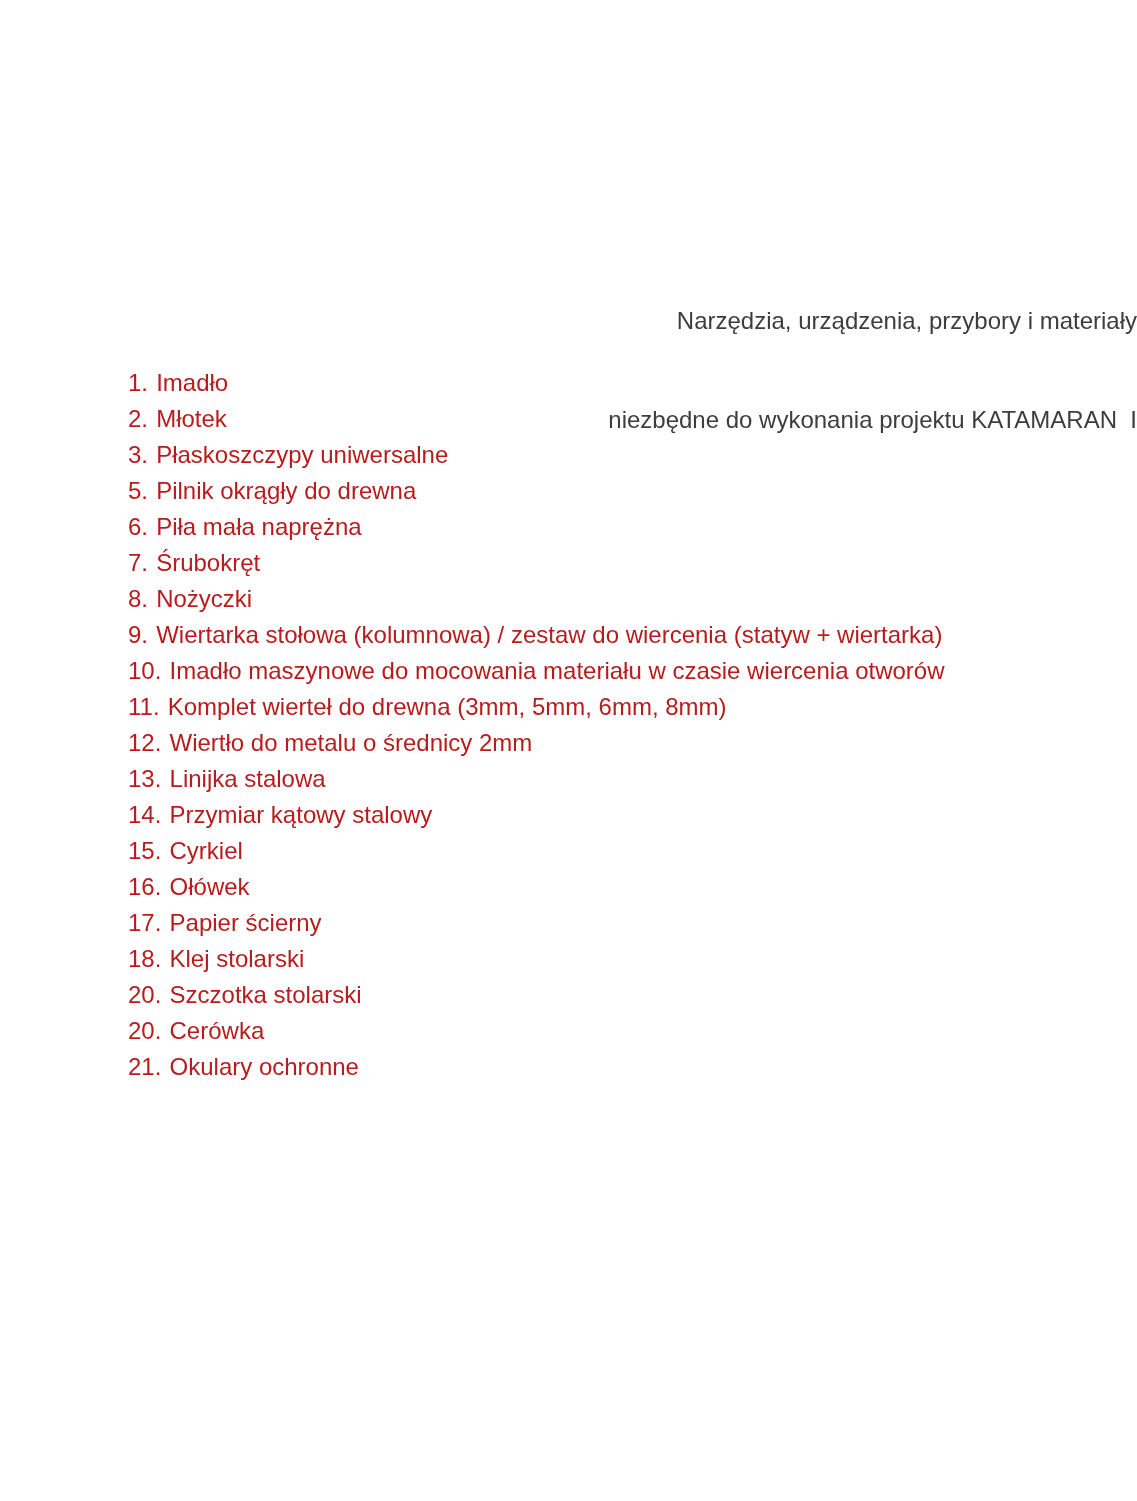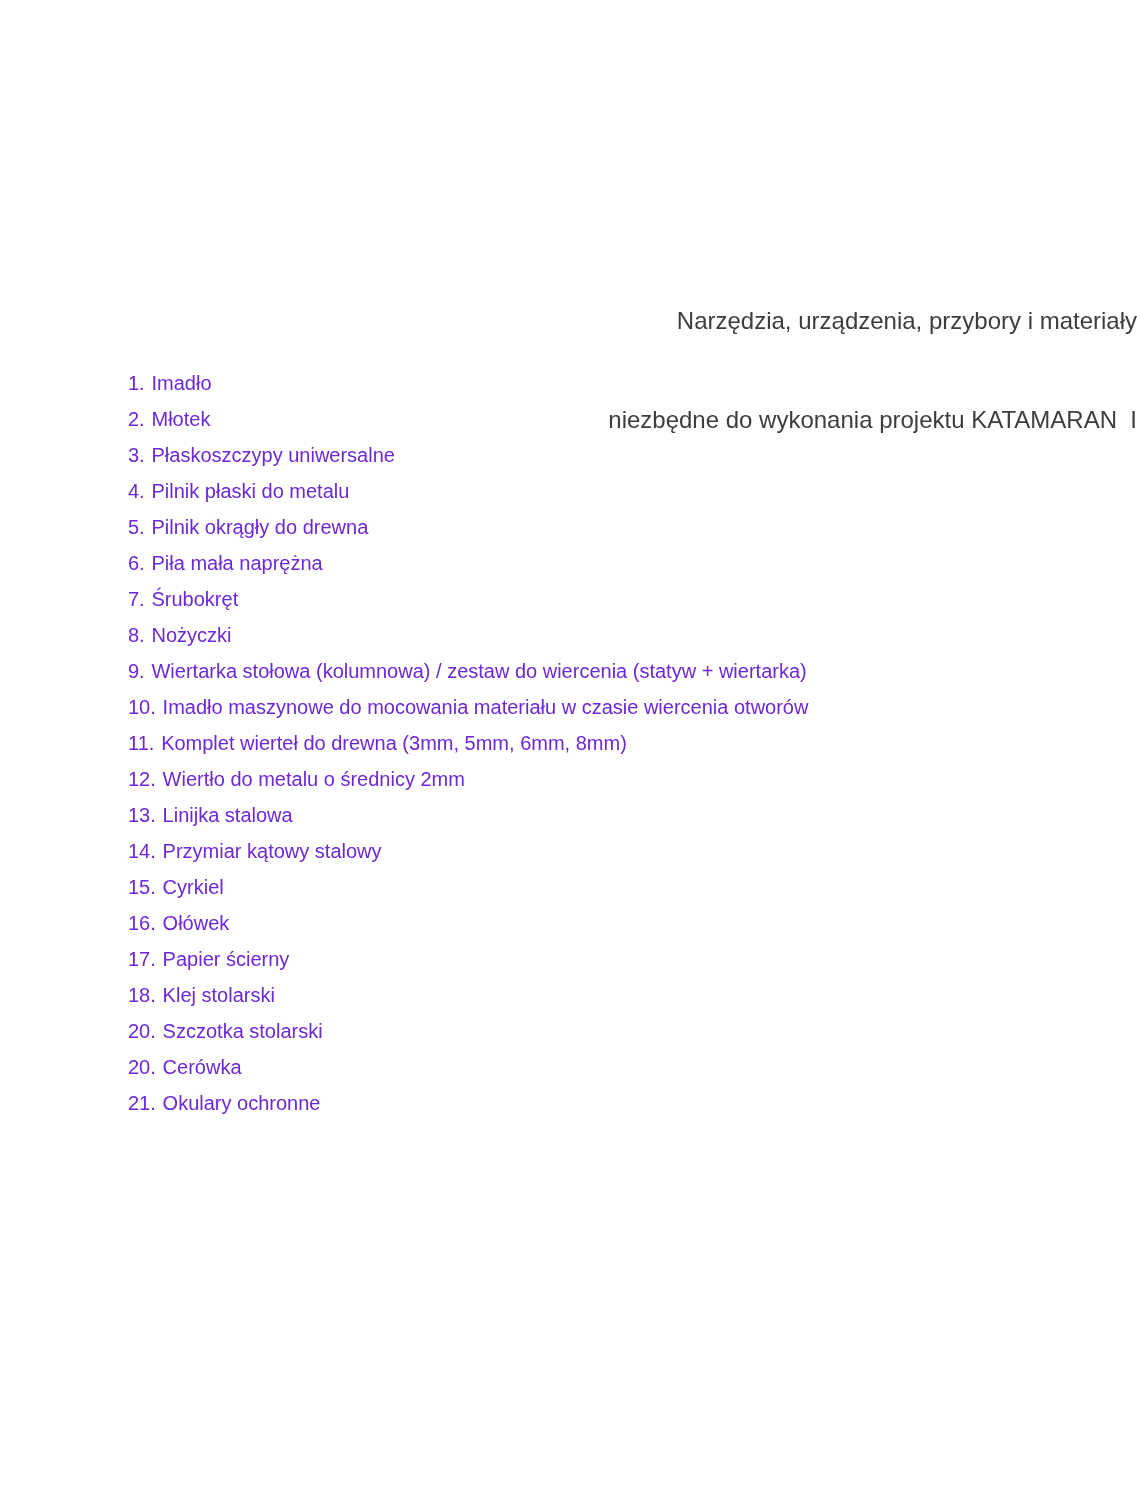--- a/index.html
+++ b/index.html
@@ -30,22 +30,22 @@
     line-height: 33px;
     font-weight: 400;
     color: #3d3d3d;
     white-space: pre-wrap;
   }
   .tool-list {
     position: absolute;
     top: 365px;
     left: 128px;
     right: 76px;
-    font-size: 20px;
-    color: #6d28d9;
+    font-size: 24px;
+    color: #b91c1c;
   }
   .list-item {
     line-height: 36px;
     height: 36px;
     white-space: nowrap;
   }
   .item-number {
     margin-right: 0.34em;
   }
 </style>
@@ -56,21 +56,20 @@
 
   <div class="doc-title">
     <div>Narzędzia, urządzenia, przybory i materiały</div>
     <div>niezbędne do wykonania projektu KATAMARAN  I</div>
   </div>
 
   <div class="tool-list">
     <div class="list-item"><span class="item-number">1.</span><span>Imadło</span></div>
     <div class="list-item"><span class="item-number">2.</span><span>Młotek</span></div>
     <div class="list-item"><span class="item-number">3.</span><span>Płaskoszczypy uniwersalne</span></div>
-    <div class="list-item"><span class="item-number">4.</span><span>Pilnik płaski do metalu</span></div>
     <div class="list-item"><span class="item-number">5.</span><span>Pilnik okrągły do drewna</span></div>
     <div class="list-item"><span class="item-number">6.</span><span>Piła mała naprężna</span></div>
     <div class="list-item"><span class="item-number">7.</span><span>Śrubokręt</span></div>
     <div class="list-item"><span class="item-number">8.</span><span>Nożyczki</span></div>
     <div class="list-item"><span class="item-number">9.</span><span>Wiertarka stołowa (kolumnowa) / zestaw do wiercenia (statyw + wiertarka)</span></div>
     <div class="list-item"><span class="item-number">10.</span><span>Imadło maszynowe do mocowania materiału w czasie wiercenia otworów</span></div>
     <div class="list-item"><span class="item-number">11.</span><span>Komplet wierteł do drewna (3mm, 5mm, 6mm, 8mm)</span></div>
     <div class="list-item"><span class="item-number">12.</span><span>Wiertło do metalu o średnicy 2mm</span></div>
     <div class="list-item"><span class="item-number">13.</span><span>Linijka stalowa</span></div>
     <div class="list-item"><span class="item-number">14.</span><span>Przymiar kątowy stalowy</span></div>

